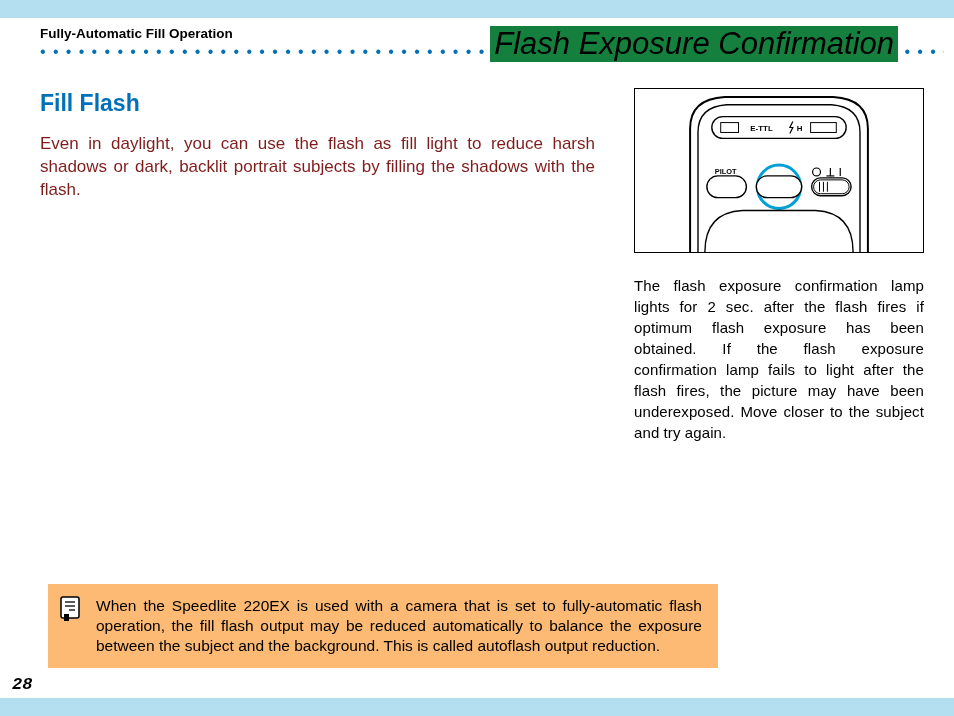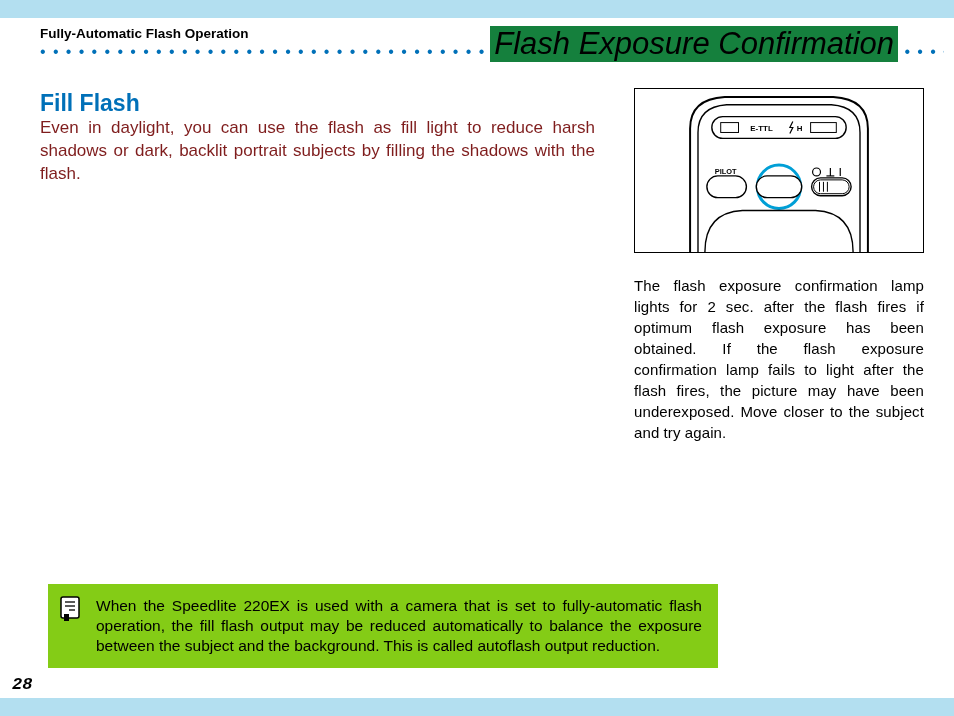--- a/index.html
+++ b/index.html
@@ -59,21 +59,21 @@
   .left-col {
     position: absolute;
     top: 90px;
     left: 40px;
     width: 555px;
   }
   .h2 {
     font-size: 23px;
     font-weight: bold;
     color: #0070b8;
-    margin-bottom: 0;
+    margin-bottom: 16px;
   }
   .body-text {
     font-size: 17px;
     line-height: 1.35;
     color: #7f1d1d;
     text-align: justify;
   }
   .right-col {
     position: absolute;
     top: 88px;
@@ -99,21 +99,21 @@
     line-height: 1.4;
     color: #000000;
     text-align: justify;
     letter-spacing: 0.1px;
   }
   .note-box {
     position: absolute;
     left: 48px;
     bottom: 48px;
     width: 670px;
-    background: #84cc16;
+    background: #fdba74;
     padding: 12px 16px 12px 48px;
   }
   .note-icon {
     position: absolute;
     left: 10px;
     top: 12px;
   }
   .note-text {
     font-size: 15.5px;
     line-height: 1.3;
@@ -130,21 +130,21 @@
     color: #000;
     font-family: Liberation Mono, monospace;
   }
 </style>
 </head>
 <body>
 
 <div class="blue-bar-top"></div>
 <div class="blue-bar-bottom"></div>
 
-<div class="breadcrumb">Fully-Automatic Flash Operation</div>
+<div class="breadcrumb">Fully-Automatic Fill Operation</div>
 
 <div class="dots-row">•••••••••••••••••••••••••••••••••••••••••••••••••••••••••••••••••••••••••••••••••••••••••••••••••••••••</div>
 
 <div class="page-title">Flash Exposure Confirmation</div>
 
 <div class="left-col">
   <div class="h2">Fill Flash</div>
   <div class="body-text">Even in daylight, you can use the flash as fill light to reduce harsh shadows or dark, backlit portrait subjects by filling the shadows with the flash.</div>
 </div>
 

